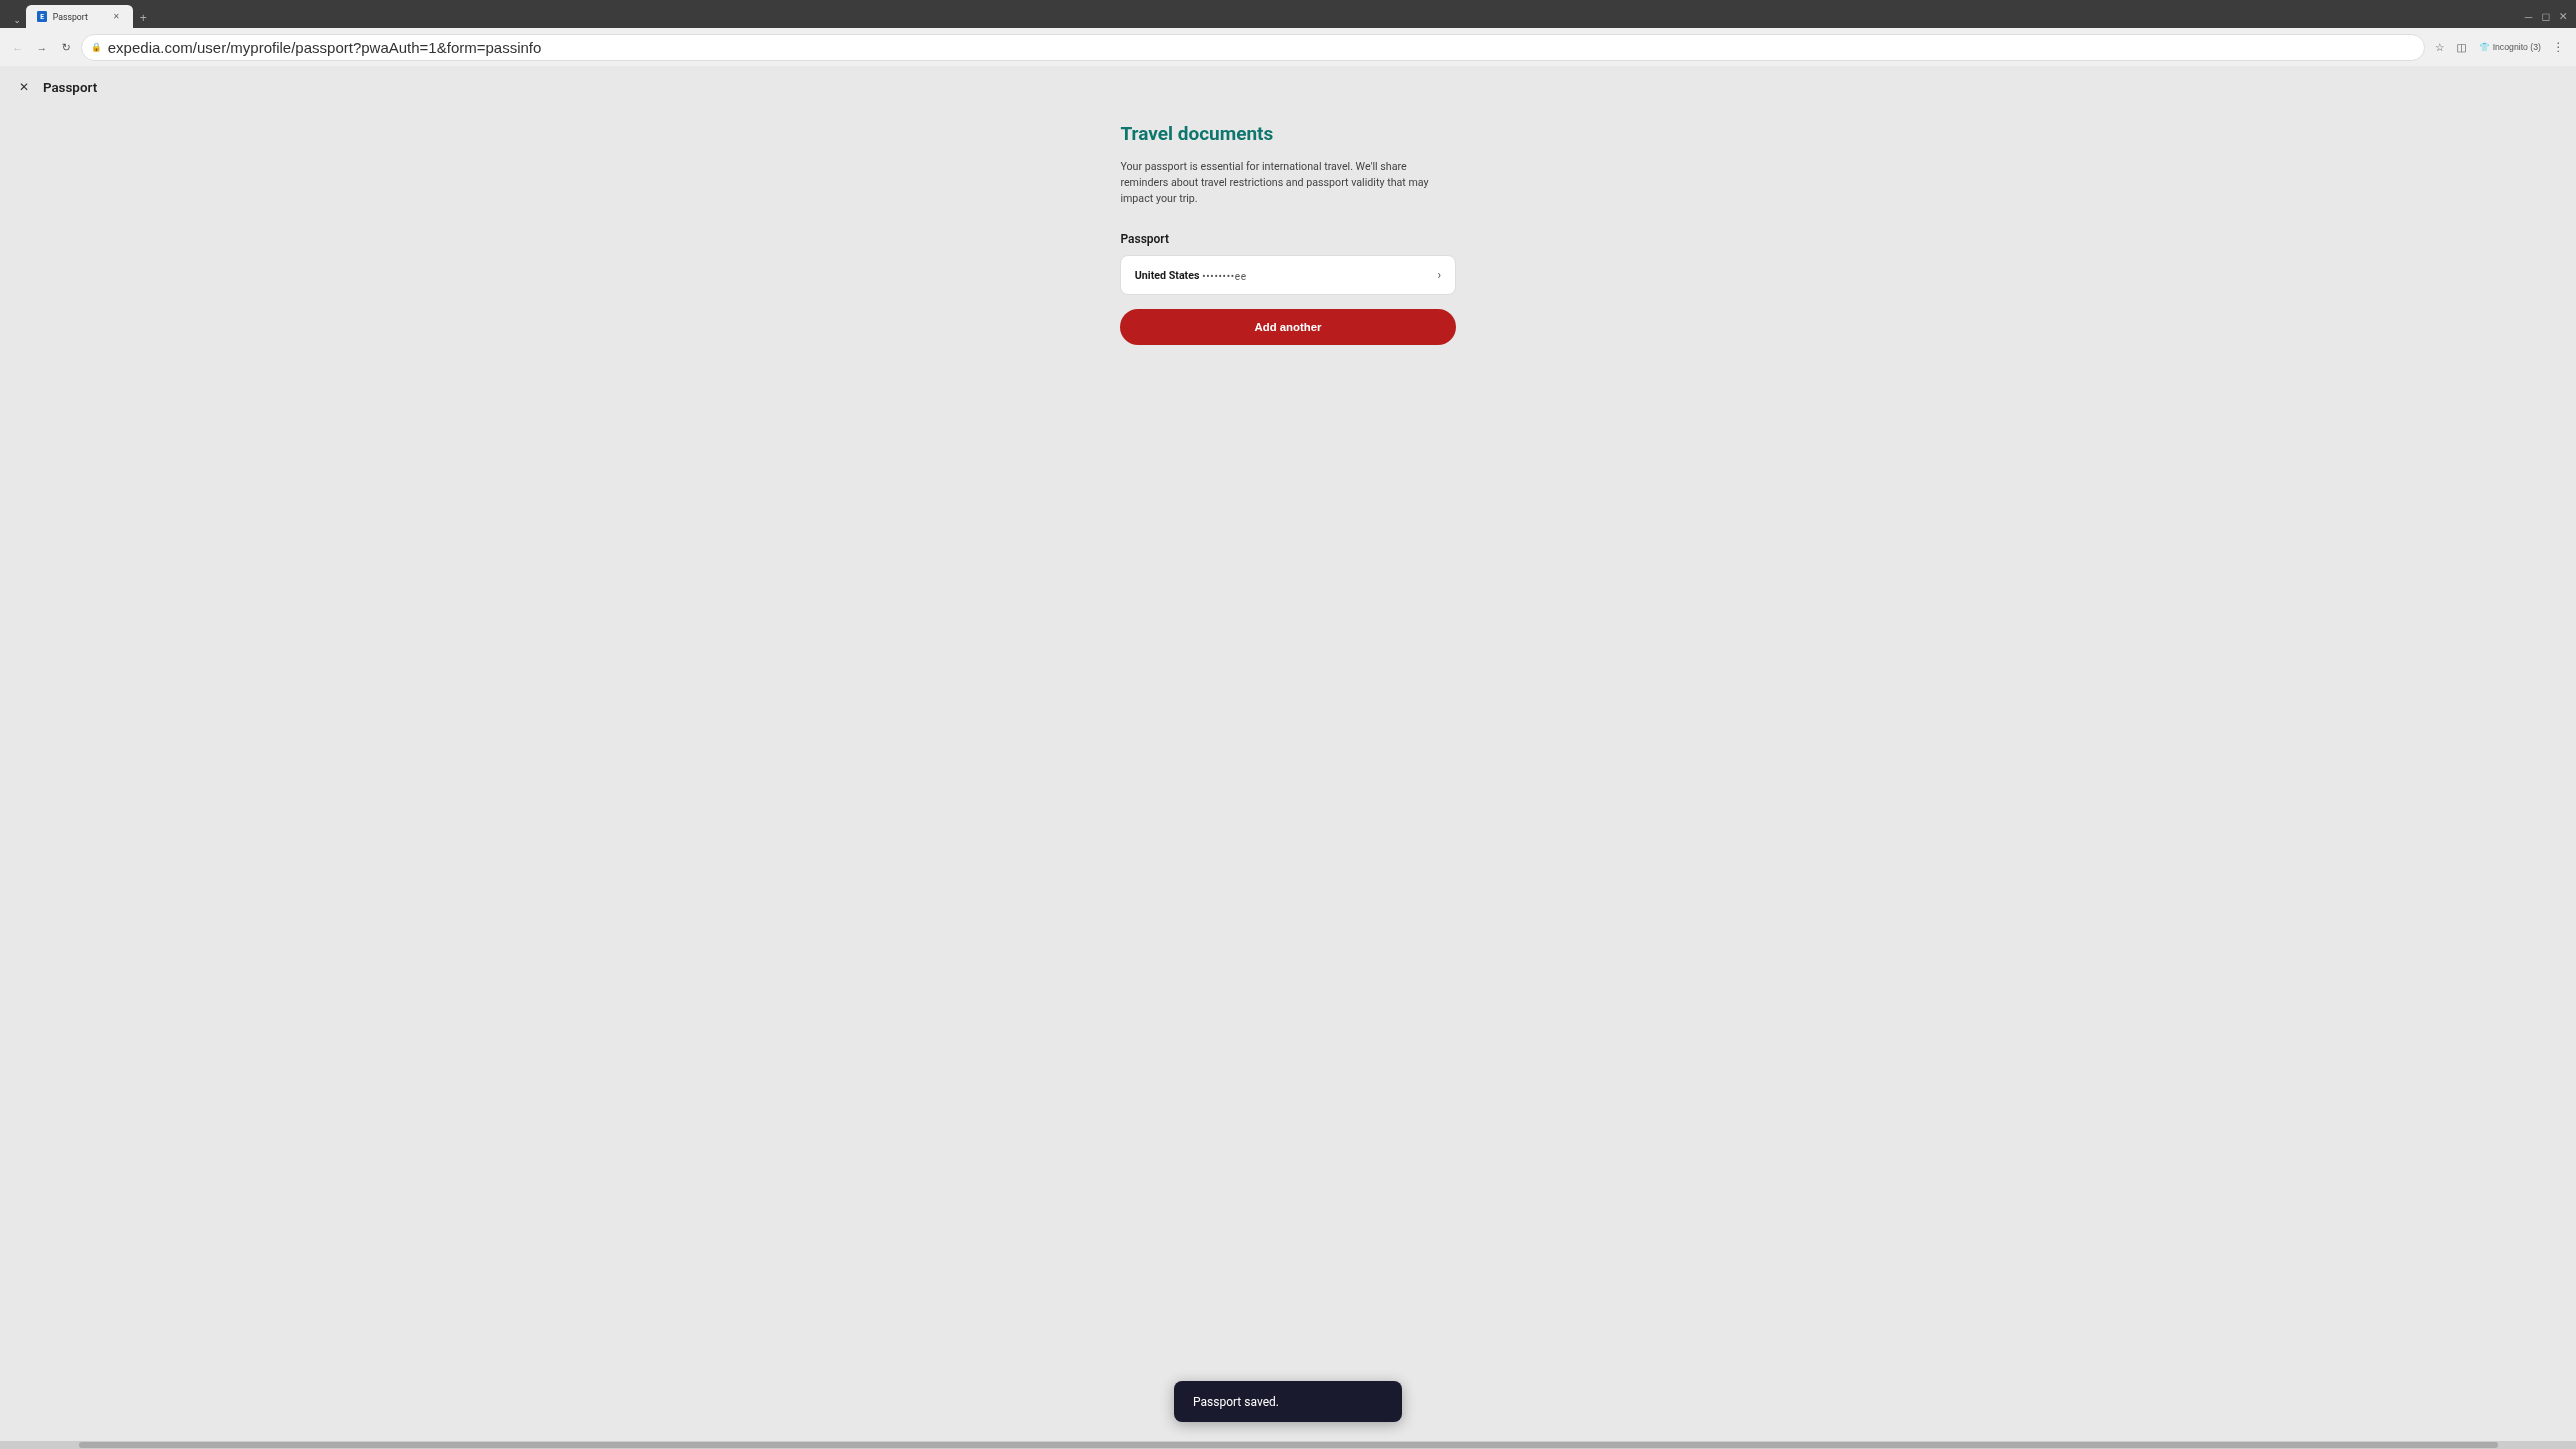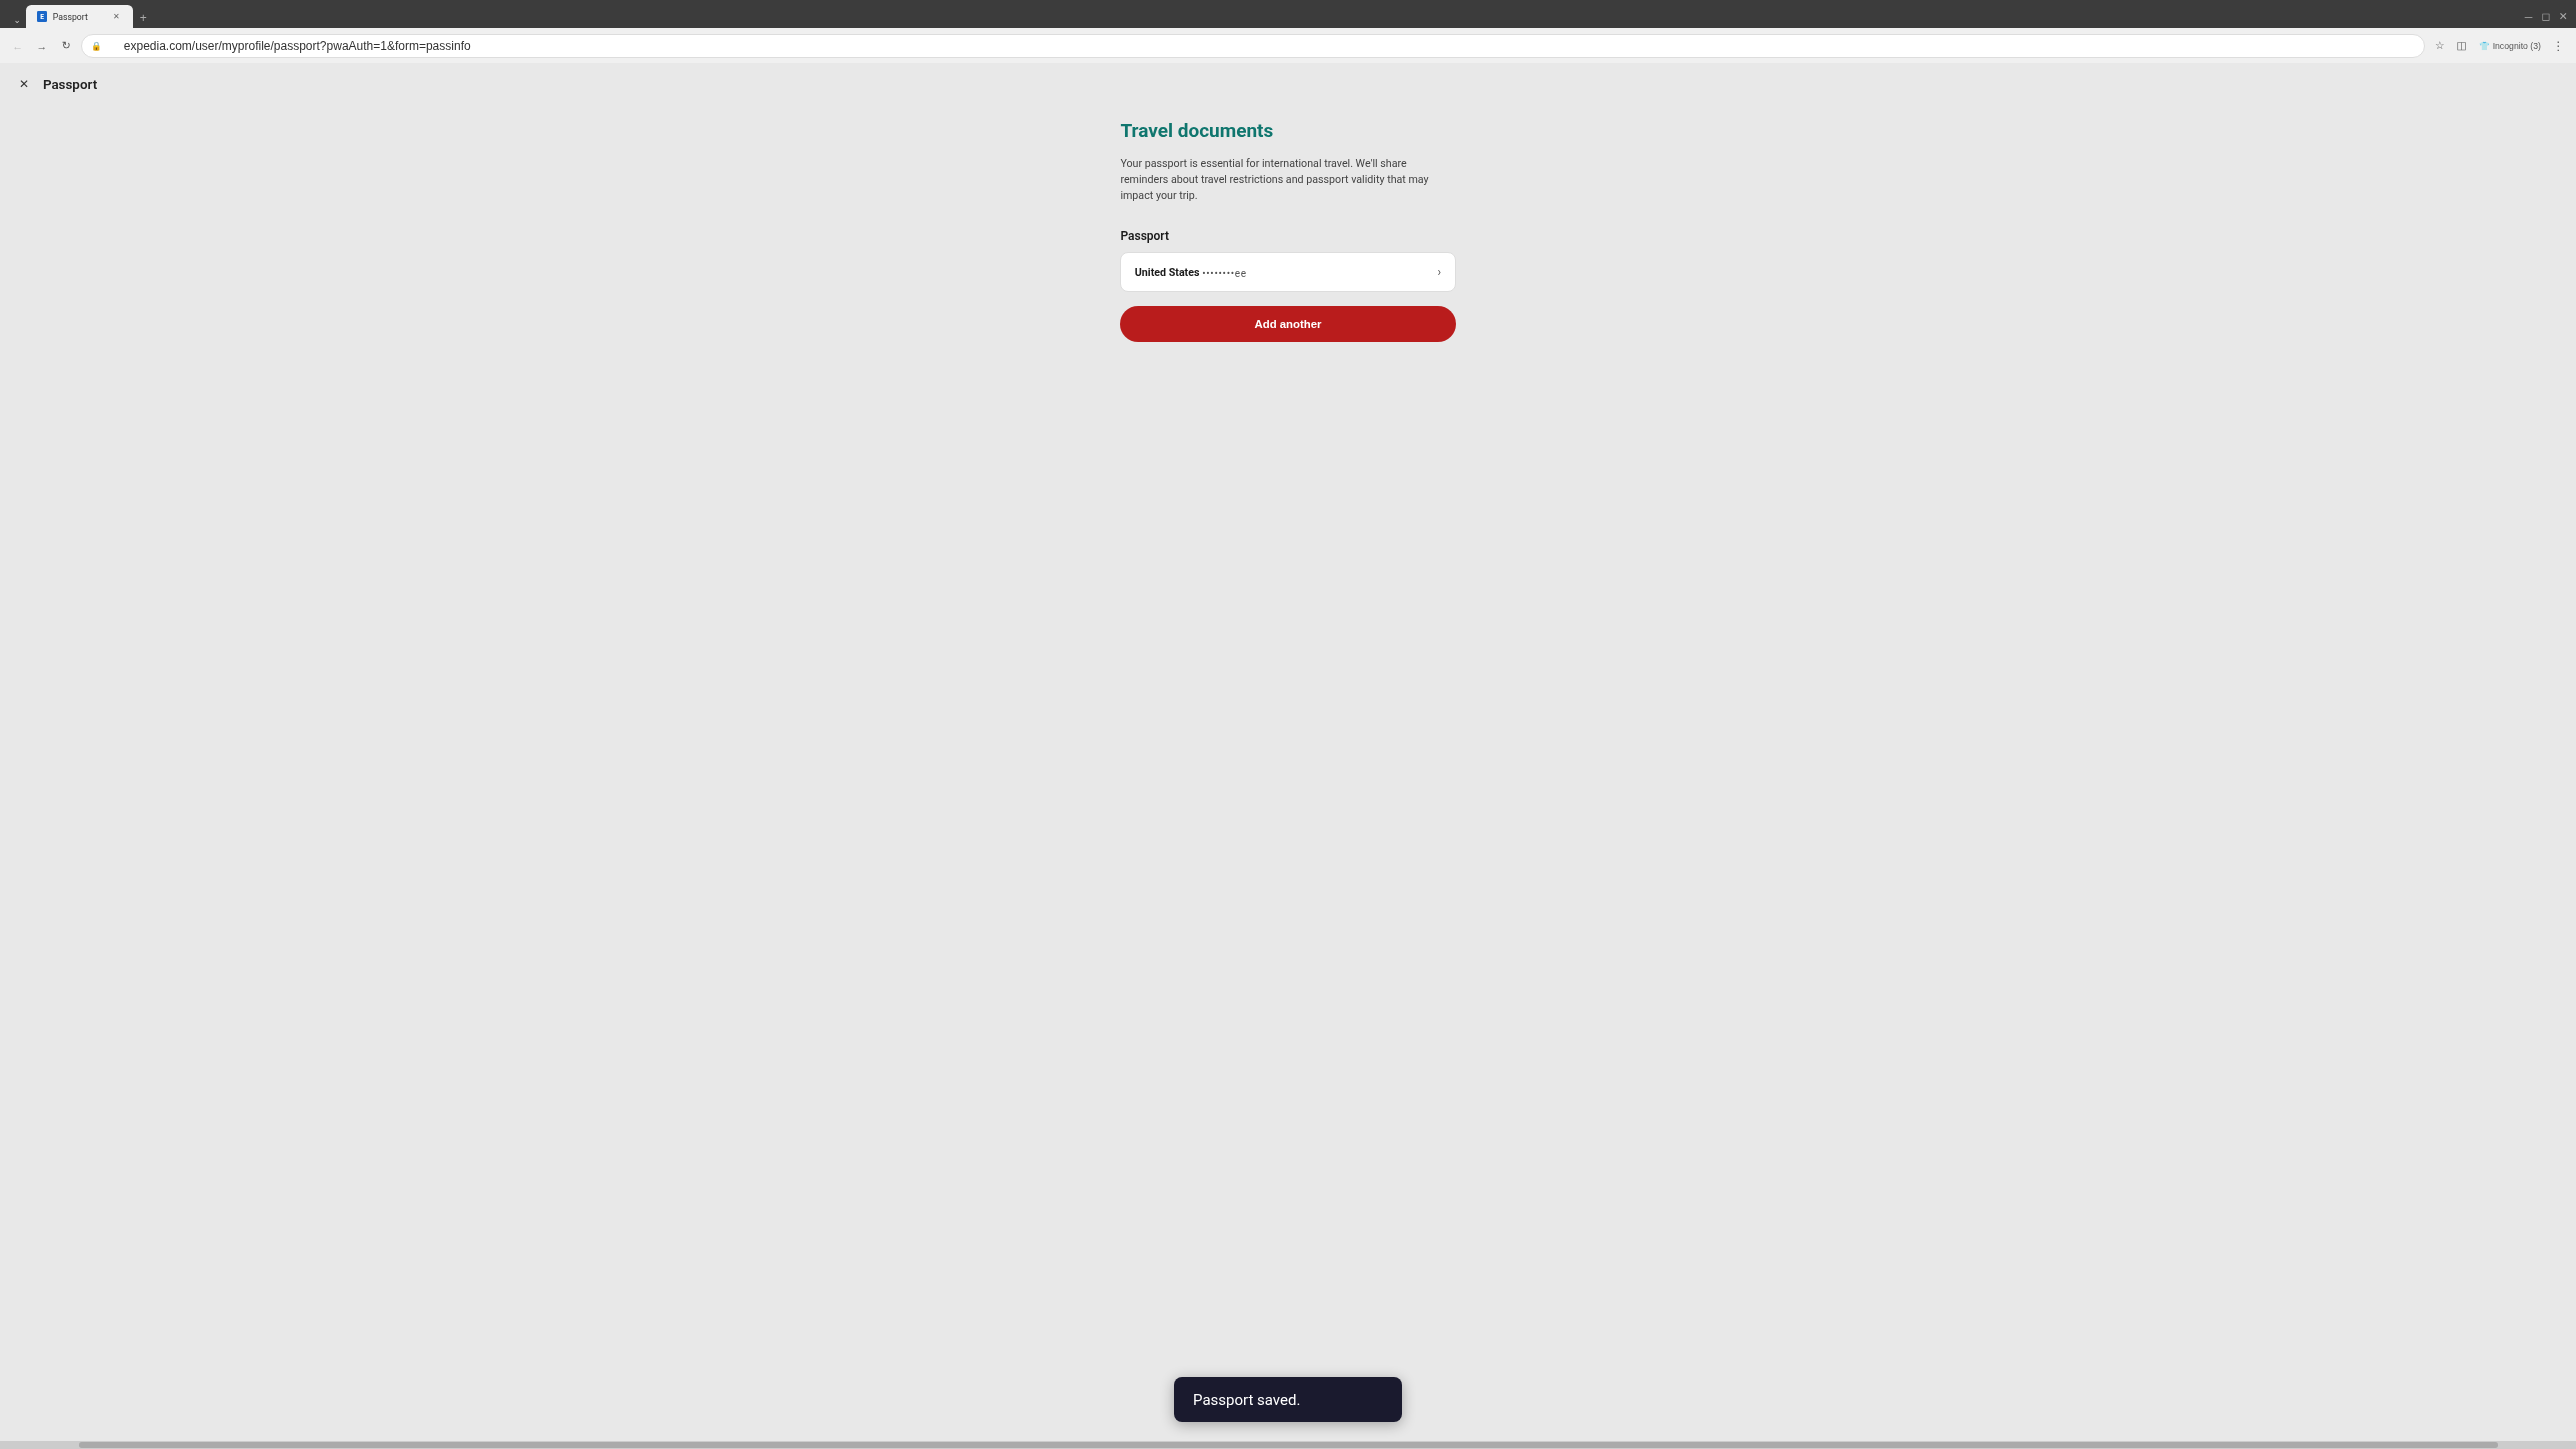--- a/index.html
+++ b/index.html
@@ -162,26 +162,25 @@
       border: 1.3px solid #ddd;
     }
 
     .address-icon {
       color: #555;
       font-size: 8.7px;
     }
 
     .address-text {
       flex: 1;
-      font-size: 12px;
+      font-size: 15px;
       color: #333;
       border: none;
       outline: none;
       background: transparent;
-      margin-left: 16px;
     }
 
     .toolbar-actions {
       display: flex;
       align-items: center;
       gap: 2.7px;
     }
 
     .toolbar-action-btn {
       width: 19px;
@@ -341,21 +340,21 @@
     
     .toast-notification {
       position: fixed;
       bottom: 27px;
       left: 50%;
       transform: translateX(-50%);
       background: #1a1a2e;
       color: white;
       padding: 13.4px 19px;
       border-radius: 8px;
-      font-size: 15px;
+      font-size: 12px;
       min-width: 228px;
       max-width: 362px;
       box-shadow: 0 2.7px 13.4px rgba(0,0,0,0.3);
     }
 
     
     .scrollbar-area {
       background: #ccc;
       height: 8px;
       display: flex;

